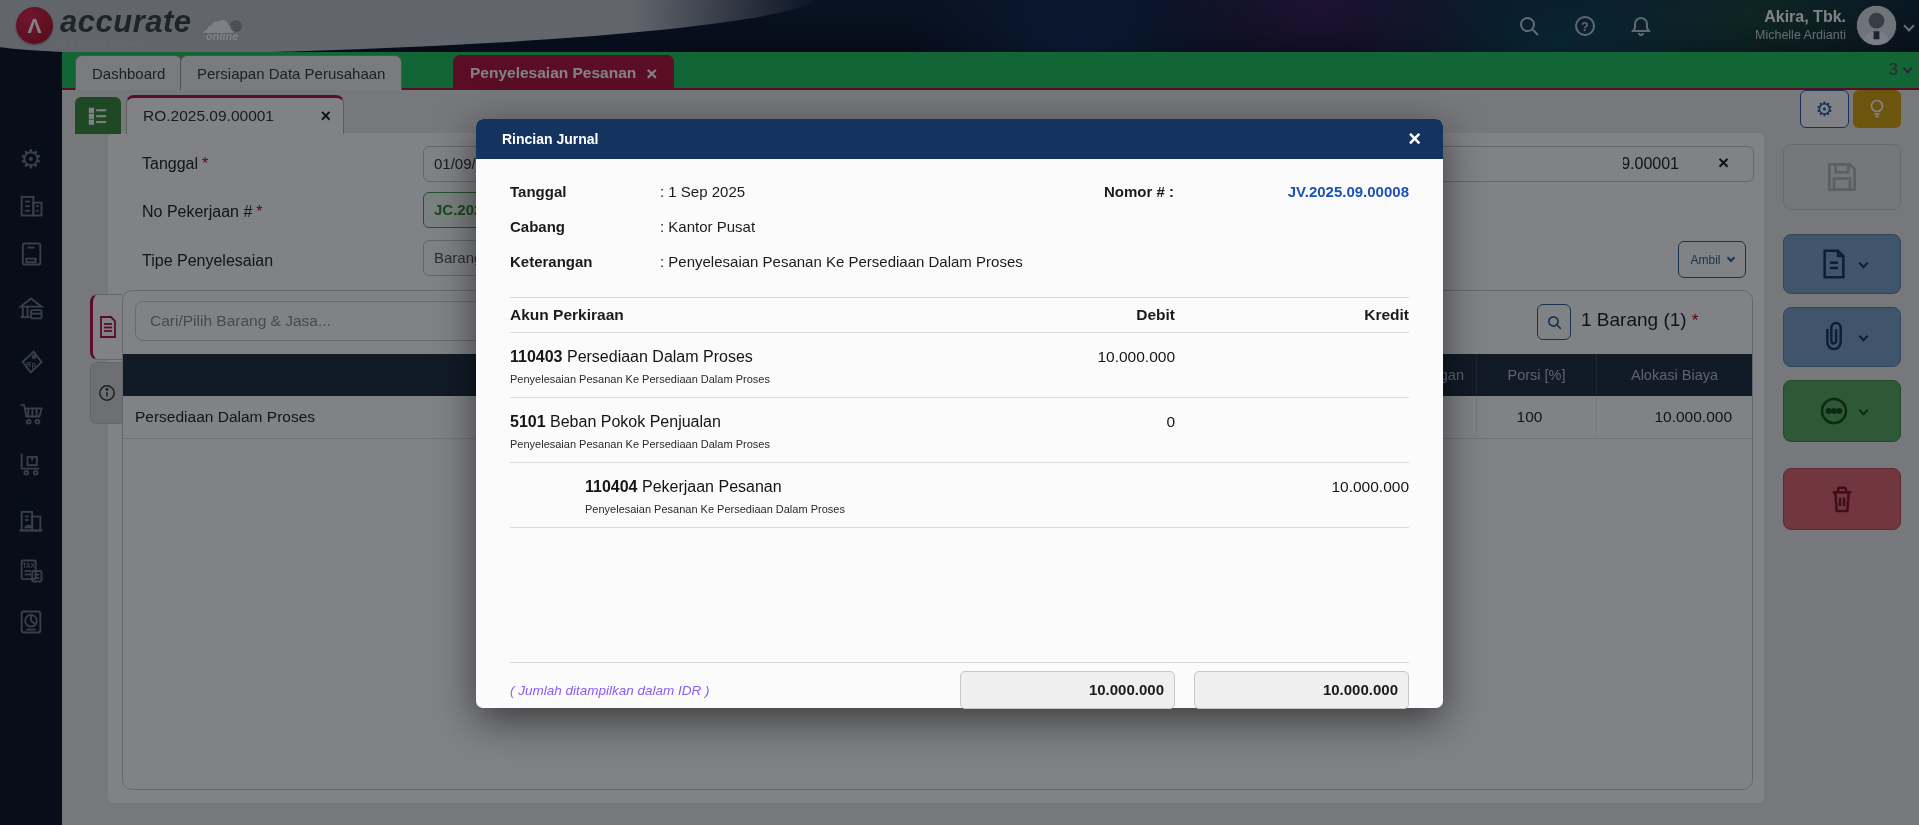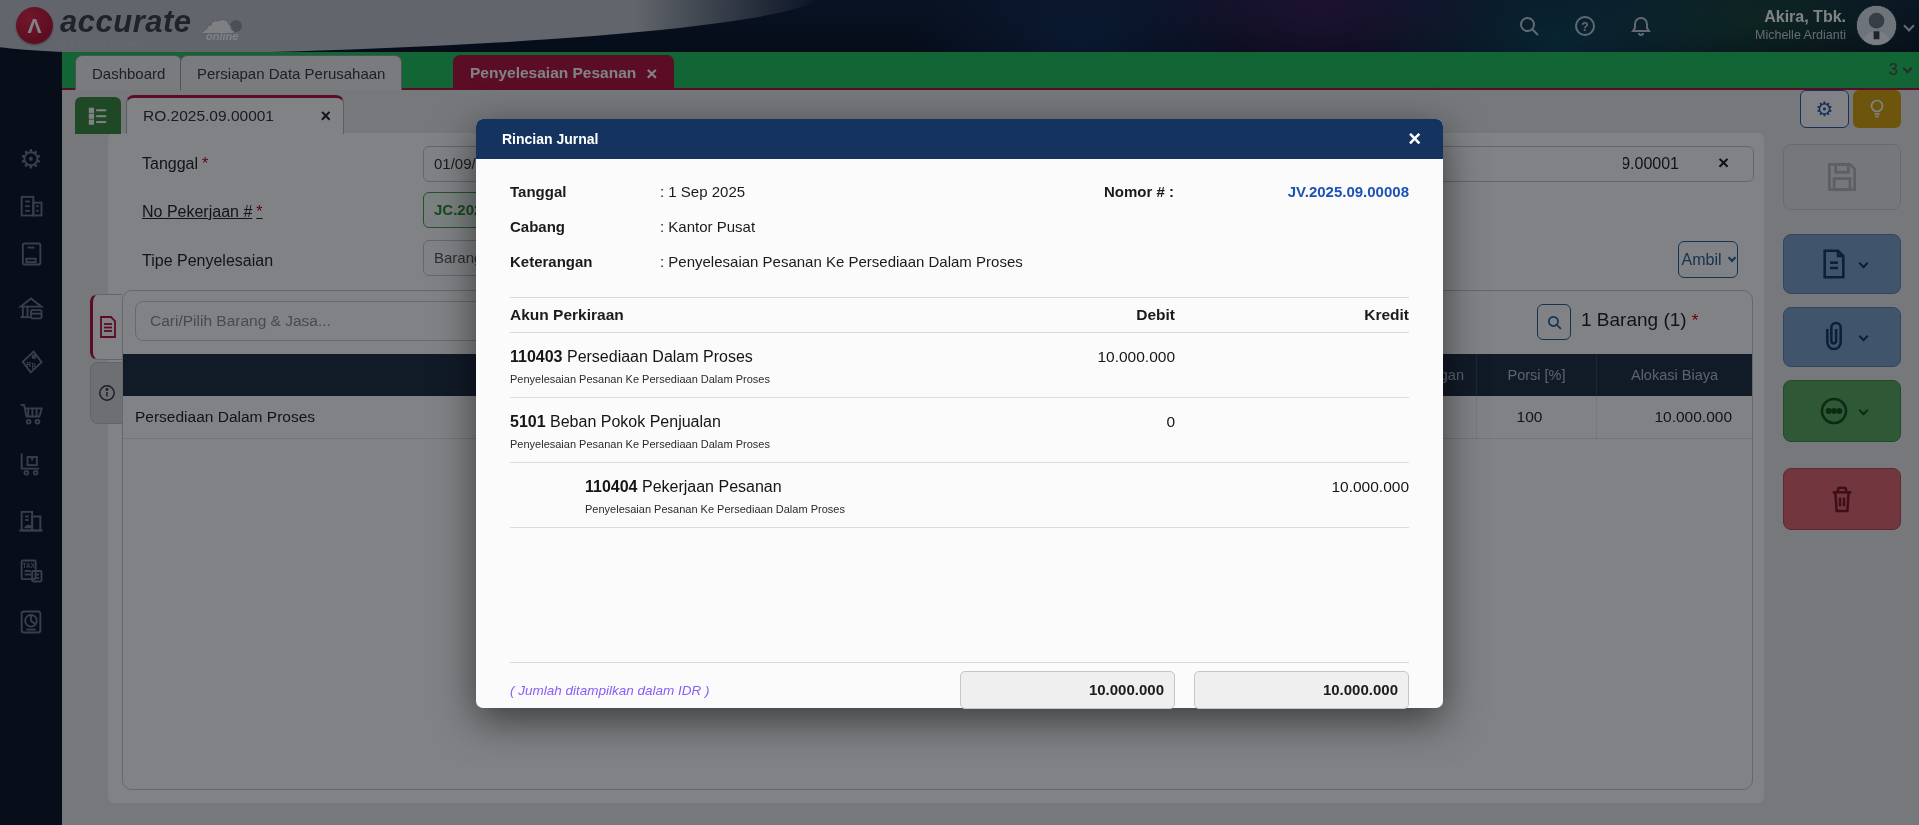--- a/index.html
+++ b/index.html
@@ -60,22 +60,22 @@
 
   .f-label { position:absolute; left:142px; font-size:16px; color:#212529; }
   .f-label .req { color:#c00202; margin-left:4px; }
   .f-input { position:absolute; left:423px; width:250px; height:36px; border:1px solid #c3c9cf; border-radius:6px; background:#fff;
     font-size:15px; color:#333; line-height:34px; padding:0 10px; white-space:nowrap; overflow:hidden; }
   .f-input.green { border-color:#4a9d4a; background:#f4faf4; color:#2f8f2f; font-weight:600; }
   .nomor-input { position:absolute; left:1200px; top:146px; width:554px; height:36px; border:1px solid #c3c9cf; border-radius:6px; background:#fff; }
   .nomor-clip { position:absolute; right:74px; top:8px; width:56px; height:20px; overflow:hidden; font-size:16px; color:#222; }
   .nomor-clip span { float:right; white-space:nowrap; }
   .nomor-x { position:absolute; right:24px; top:5px; font-size:19px; font-weight:700; color:#1a1a1a; }
-  .ambil-btn { position:absolute; left:1678px; top:241px; width:60px; height:37px; border:1px solid #2c6295; border-radius:6px; background:#fff;
-    color:#2c6295; font-size:16px; display:flex; align-items:center; justify-content:center; gap:7px; }
+  .ambil-btn { position:absolute; left:1678px; top:241px; width:68px; height:37px; border:1px solid #2c6295; border-radius:6px; background:#fff;
+    color:#2c6295; font-size:12px; display:flex; align-items:center; justify-content:center; gap:7px; }
   .ambil-btn .chev { width:6px; height:6px; margin-top:-3px; }
 
   .vtab { position:absolute; left:90px; width:32px; display:flex; align-items:center; justify-content:center; border:1px solid #c4c4c4; border-right:none; border-radius:8px 0 0 8px; }
   .vtab.active { top:294px; height:66px; background:#fff; border-left:3px solid var(--accent-red,#b51441); }
   .vtab.info { top:362px; height:62px; background:#d9d9d9; color:#333; font-size:15px; }
   .vtab svg { width:18px; height:22px; }
 
   .item-panel { position:absolute; left:122px; top:290px; width:1631px; height:500px; border:1px solid #c9c9c9; border-radius:10px; background:#fff; }
   .item-search { position:absolute; left:12px; top:10px; width:740px; height:40px; border:1px solid #ccc; border-radius:8px; background:#fff;
     font-size:15.5px; color:#8f8f8f; line-height:38px; padding:0 14px; }
@@ -305,21 +305,21 @@
     </div>
 
     <div class="doc-tab">
       <span>RO.2025.09.00001</span>
       <span class="x">×</span>
     </div>
 
     <div class="f-label" style="top:155px;"><span>Tanggal</span><span class="req">*</span></div>
     <div class="f-input" style="top:146px;"><span>01/09/2025</span></div>
 
-    <div class="f-label" style="top:203px;text-decoration:underline;"><span>No Pekerjaan #</span><span class="req">*</span></div>
+    <div class="f-label" style="top:203px;"><span>No Pekerjaan #</span><span class="req">*</span></div>
     <div class="f-input green" style="top:192px;"><span>JC.2025.09.00001</span></div>
 
     <div class="f-label" style="top:252px;"><span>Tipe Penyelesaian</span></div>
     <div class="f-input" style="top:240px; color:#555;"><span>Barang Dalam Proses</span></div>
 
     <div class="nomor-input">
       <div class="nomor-clip">
           <span>RO.2025.09.00001</span>
         </div>
       <span class="nomor-x">×</span>

